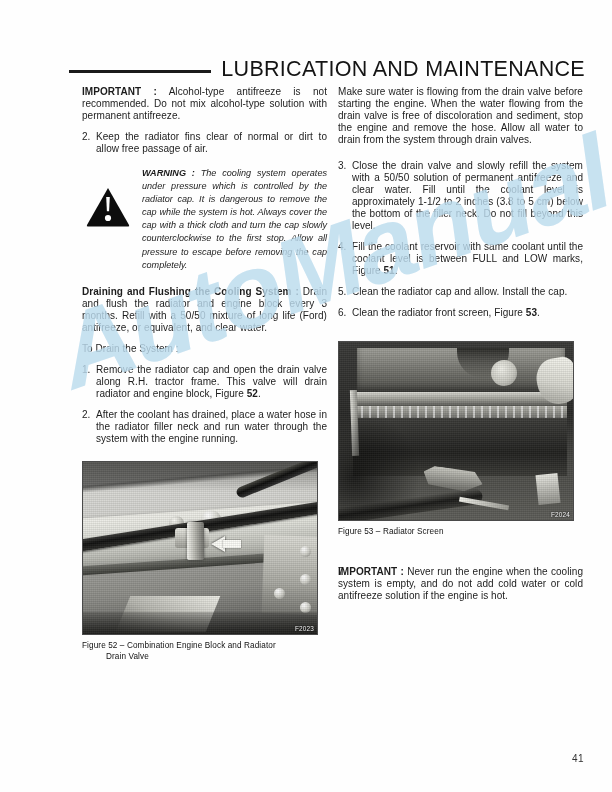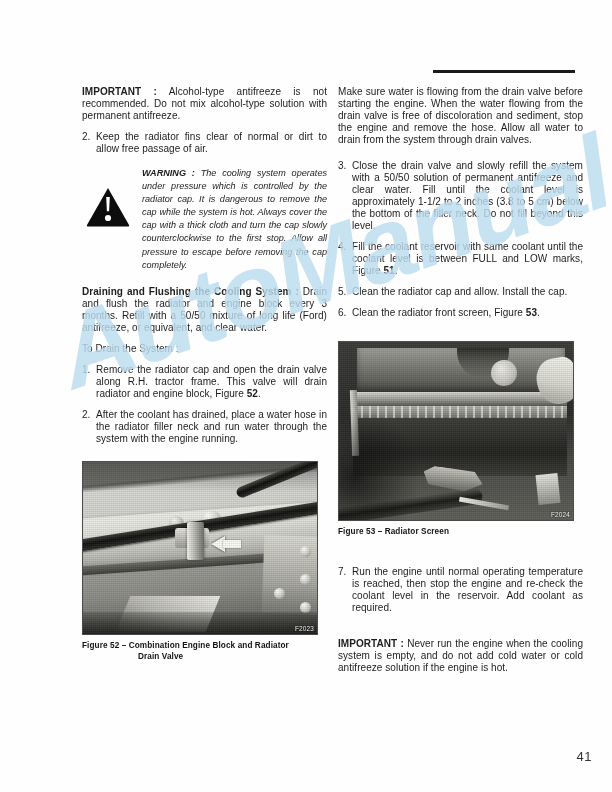--- a/index.html
+++ b/index.html
@@ -115,29 +115,29 @@
     right: 3px;
     bottom: 2px;
     font-size: 6.4px;
     color: #f2f2f2;
     letter-spacing: 0.2px;
     z-index: 40;
     text-shadow: 0 0 2px #000;
   }
   .figcap {
     font-size: 8.2px;
-    font-weight: bold;
+    font-weight: normal;
     color: #121212;
     letter-spacing: 0.1px;
     line-height: 11.5px;
     margin-top: 5px;
   }
   .figcap-line2 {
     display: block;
-    margin-left: 56px;
+    margin-left: 24px;
   }
 
   
   #photo52 {
     width: 234px;
     height: 172px;
     background:
       linear-gradient(175deg, #7a7a78 0%, #6e6e6c 12%, #5a5a58 13%, #d8d8d4 16%, #cfcfca 38%,
                       #b6b6b0 40%, #9a9a95 58%, #8b8b86 72%, #6e6e6a 86%, #50504d 100%);
   }
@@ -426,36 +426,37 @@
     transform: rotate(-19deg);
     transform-origin: left top;
     white-space: nowrap;
     pointer-events: none;
     z-index: 25;
   }
 
   
   #page-number {
     position: absolute;
-    right: 20px;
+    right: 28px;
     bottom: 28px;
-    font-size: 13px;
+    font-size: 10px;
     color: #333;
     letter-spacing: 0.5px;
   }
 </style>
 </head>
 <body>
 
 <div id="page">
 
   <div id="watermark">AutoManual</div>
 
   <div id="header">
     <div id="header-rule"></div>
+    <div id="header-title">LUBRICATION AND MAINTENANCE</div>
   </div>
 
   <div class="col" id="col-left">
 
     <p class="para">
       <b>IMPORTANT :</b>
       <span>Alcohol-type antifreeze is not recommended. Do not mix alcohol-type solution with permanent antifreeze.</span>
     </p>
 
     <p class="para numitem">
@@ -562,21 +563,20 @@
         <div class="fitting"></div>
         <div class="dark-left"></div>
         <div class="grain"></div>
         <div class="photo-code">F2024</div>
       </div>
       <div class="figcap">Figure 53 – Radiator Screen</div>
     </div>
 
     <p class="para numitem" style="margin-top:28px;">
       <span class="num">7.</span>
-      <span>Run the engine until normal operating temperature is reached, then stop the engine and re-check the coolant level in the reservoir. Add coolant as required.</span>
     </p>
 
     <p class="para" style="margin-top:24px;">
       <b>IMPORTANT :</b>
       <span>Never run the engine when the cooling system is empty, and do not add cold water or cold antifreeze solution if the engine is hot.</span>
     </p>
   </div>
 
   <div id="page-number">41</div>
 </div>

